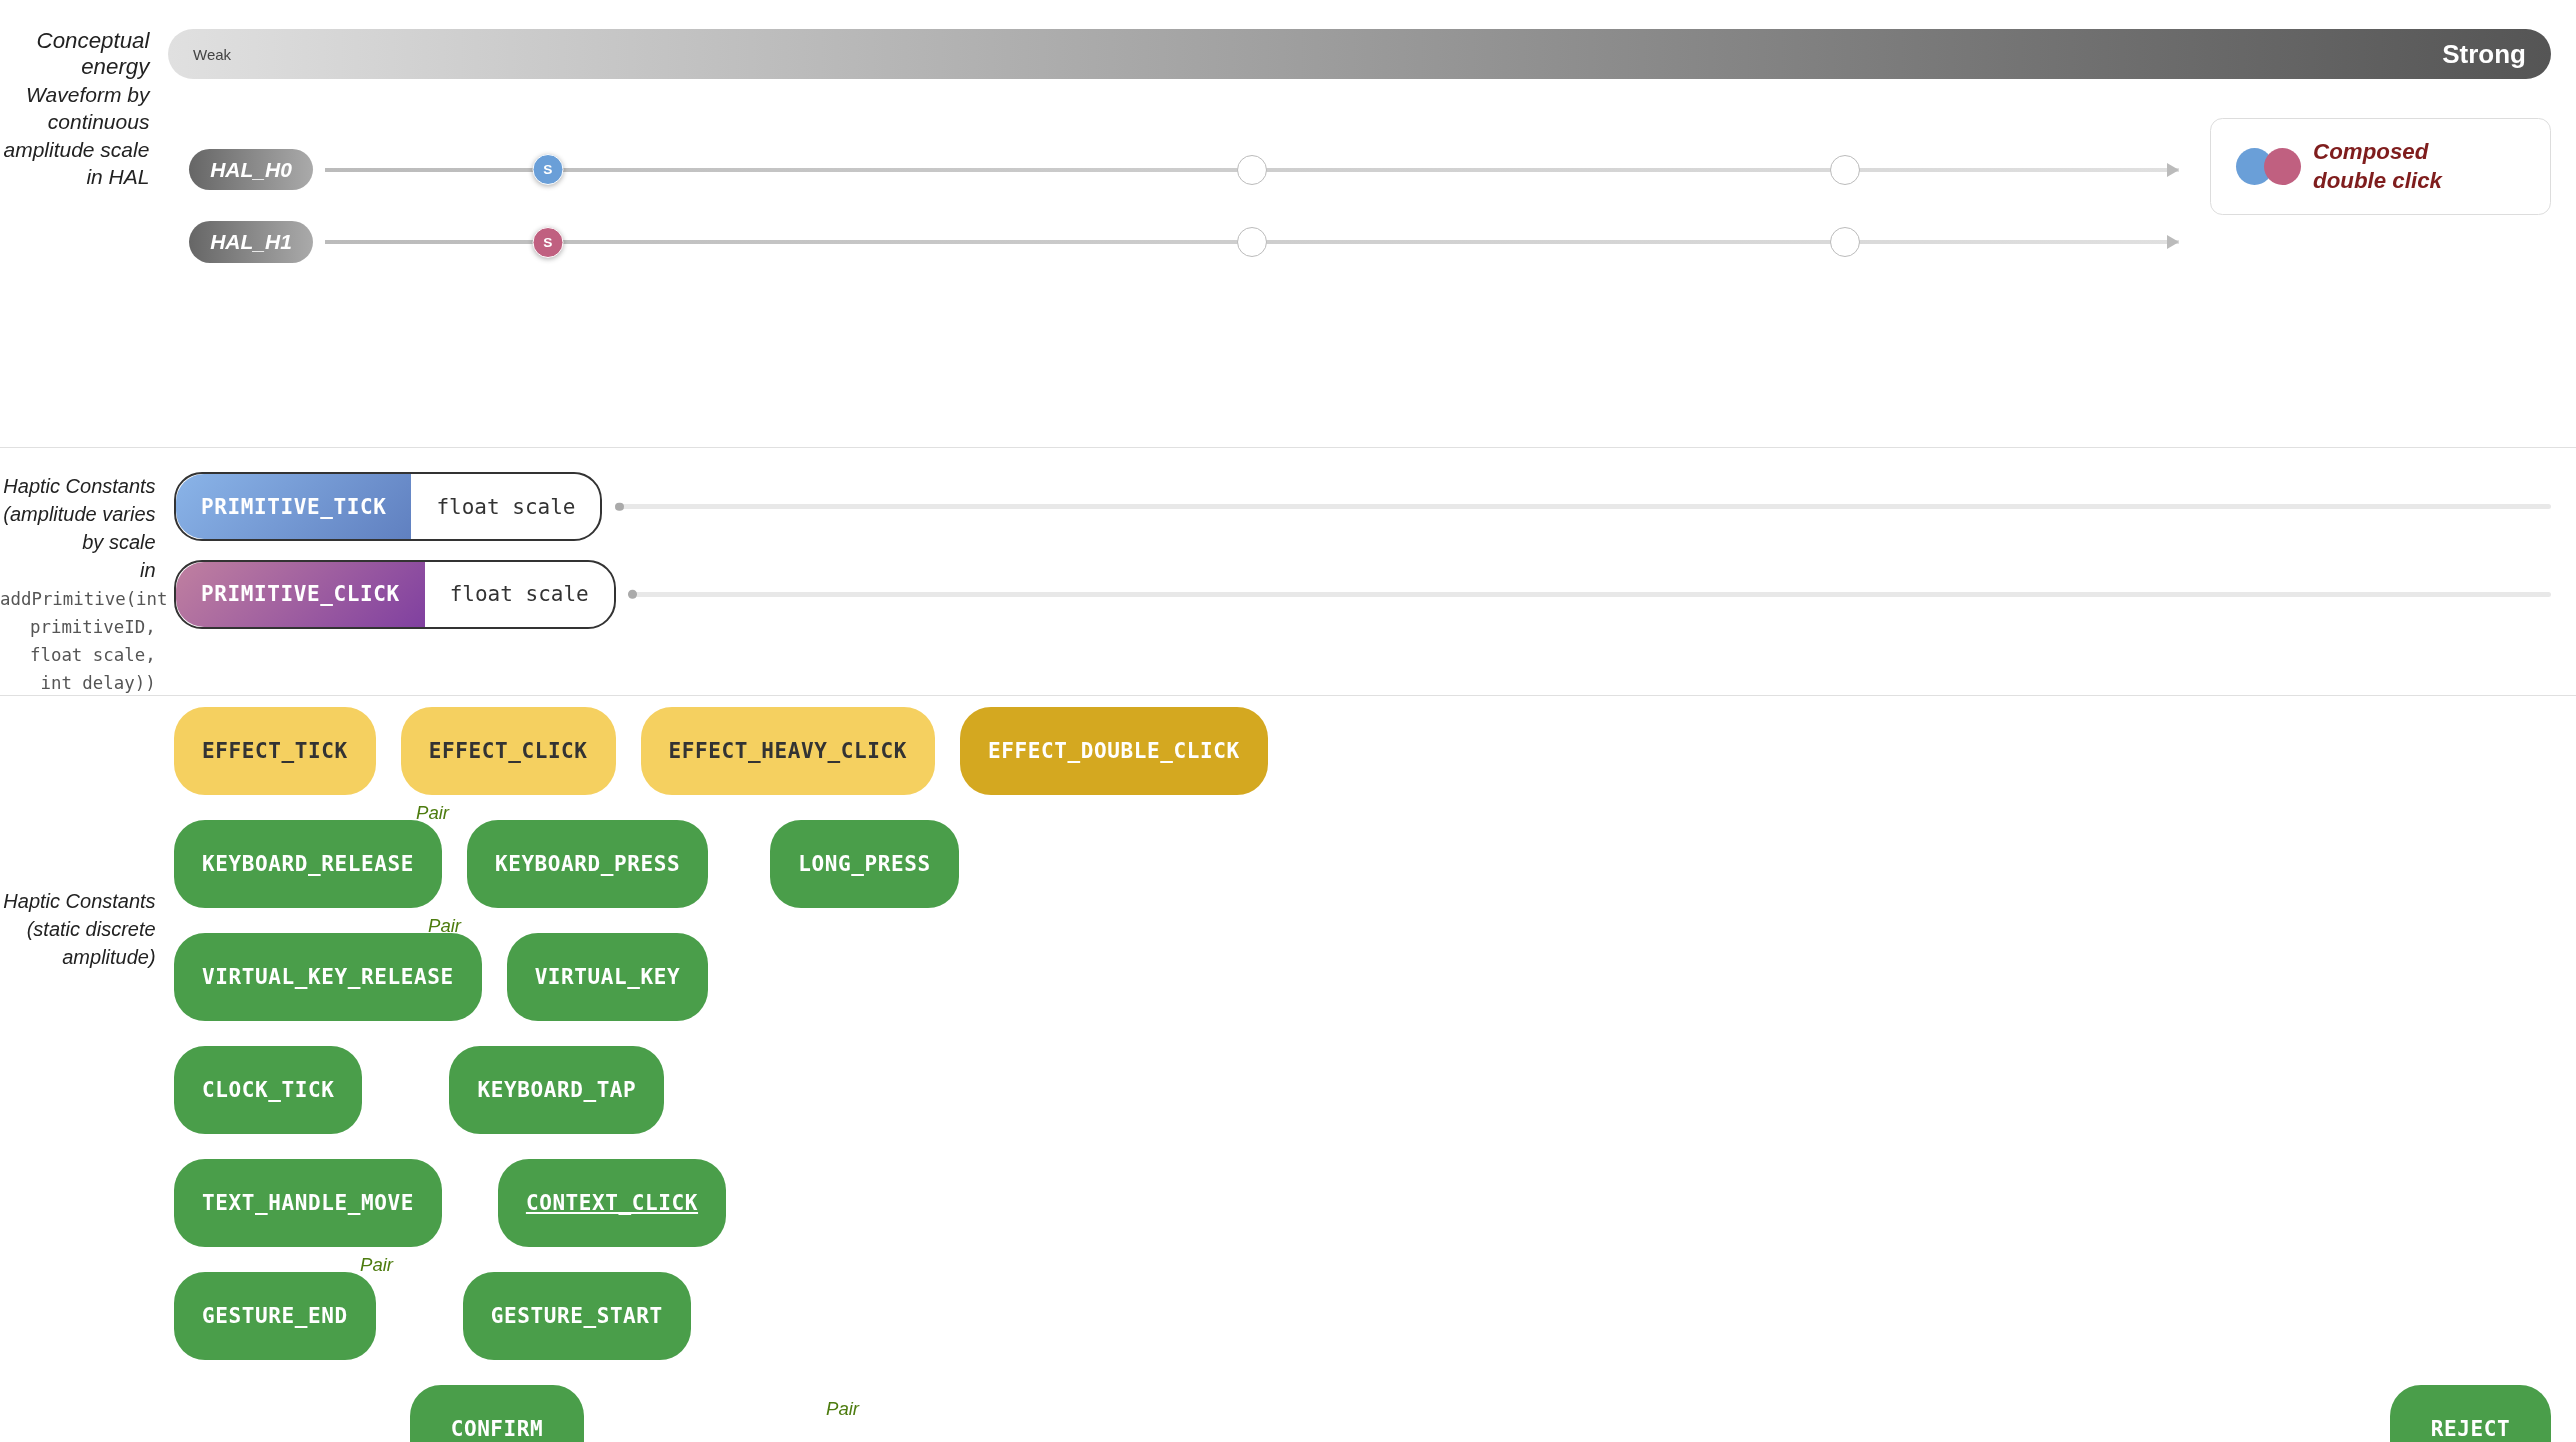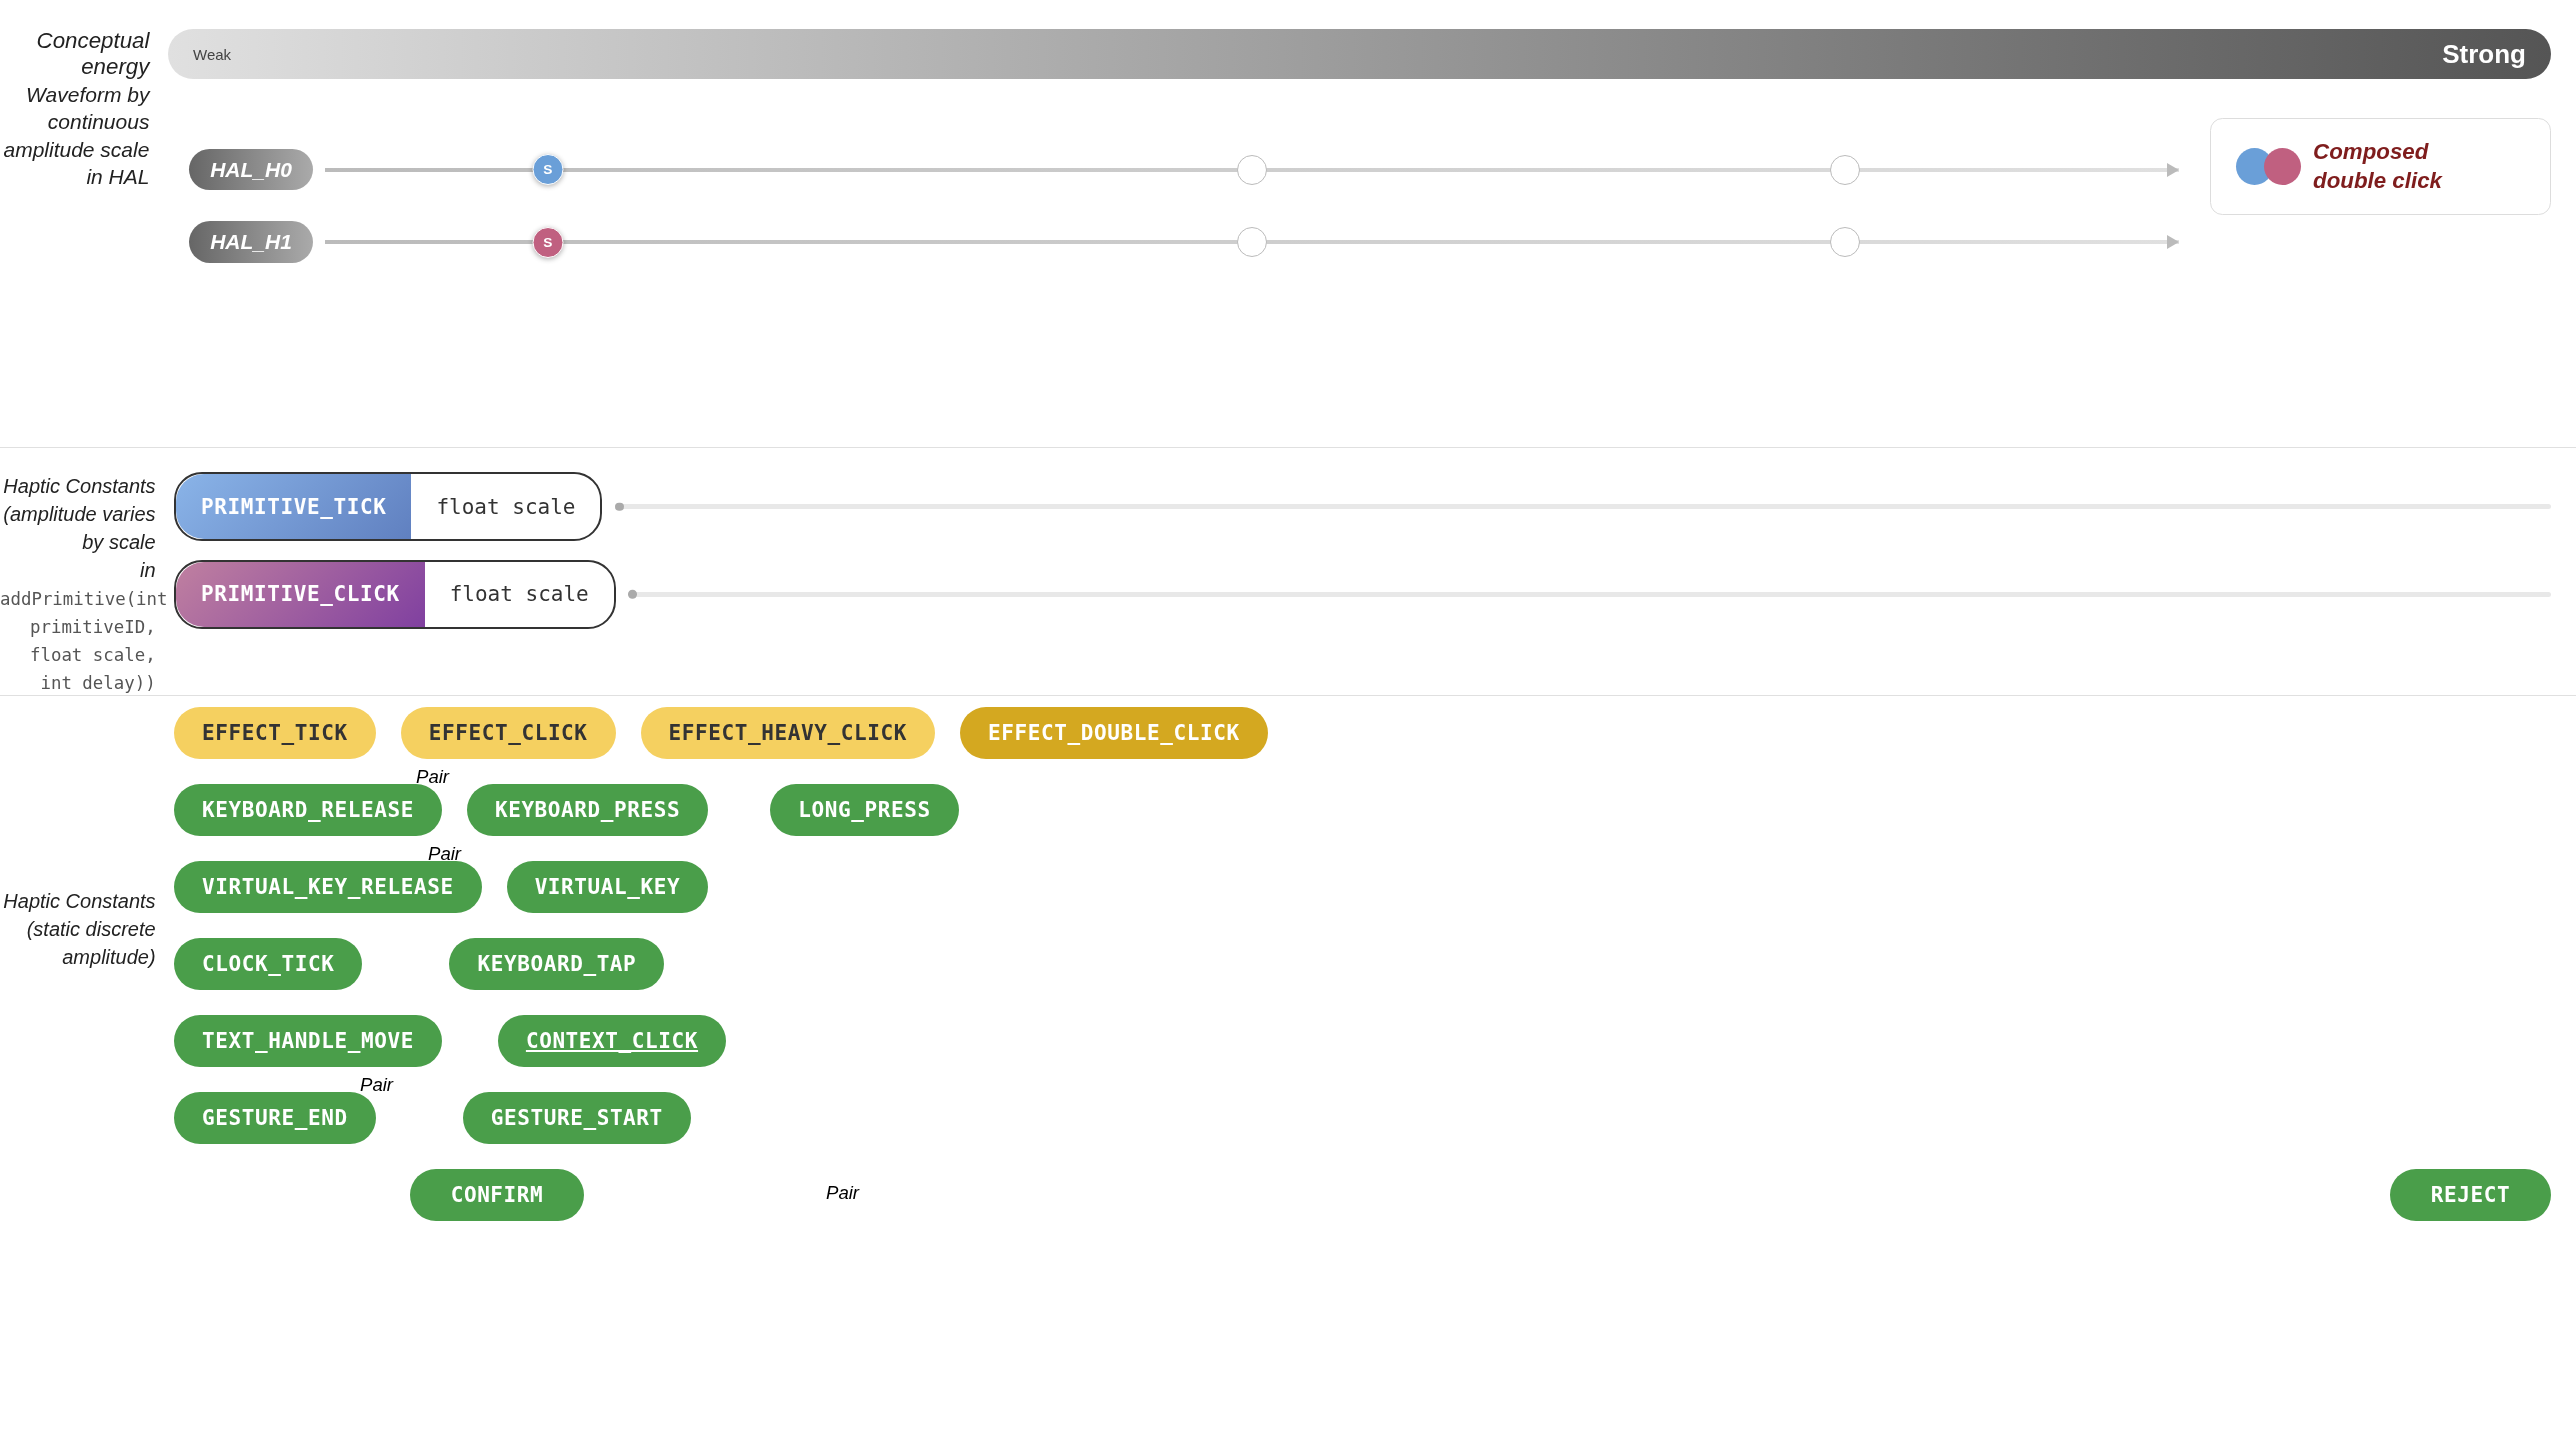--- a/index.html
+++ b/index.html
@@ -334,41 +334,41 @@
     .effect-row {
       display: flex;
       align-items: center;
       margin-bottom: 25px;
       gap: 25px;
       position: relative;
     }
 
     .effect-pill {
       border-radius: 31px;
-      padding: 14px 28px;
+      padding: 32px 28px;
       font-family: monospace;
       font-size: 21px;
       font-weight: bold;
       letter-spacing: 0.6px;
       text-align: center;
       cursor: pointer;
       display: inline-flex;
       align-items: center;
       justify-content: center;
       min-width: 186px;
     }
 
     .pill-yellow { background: #f5d060; color: #333; }
     .pill-yellow-dark { background: #d4a820; color: #fff; }
     .pill-green { background: #4a9e4a; color: #fff; }
 
     .pair-label {
       font-style: italic;
       font-size: 18.6px;
-      color: #000000;
+      color: #4d7c0f;
       position: absolute;
     }
 
     
     .section-divider {
       position: absolute;
       left: 0;
       right: 0;
       height: 1.2px;
       background: #e0e0e0;

